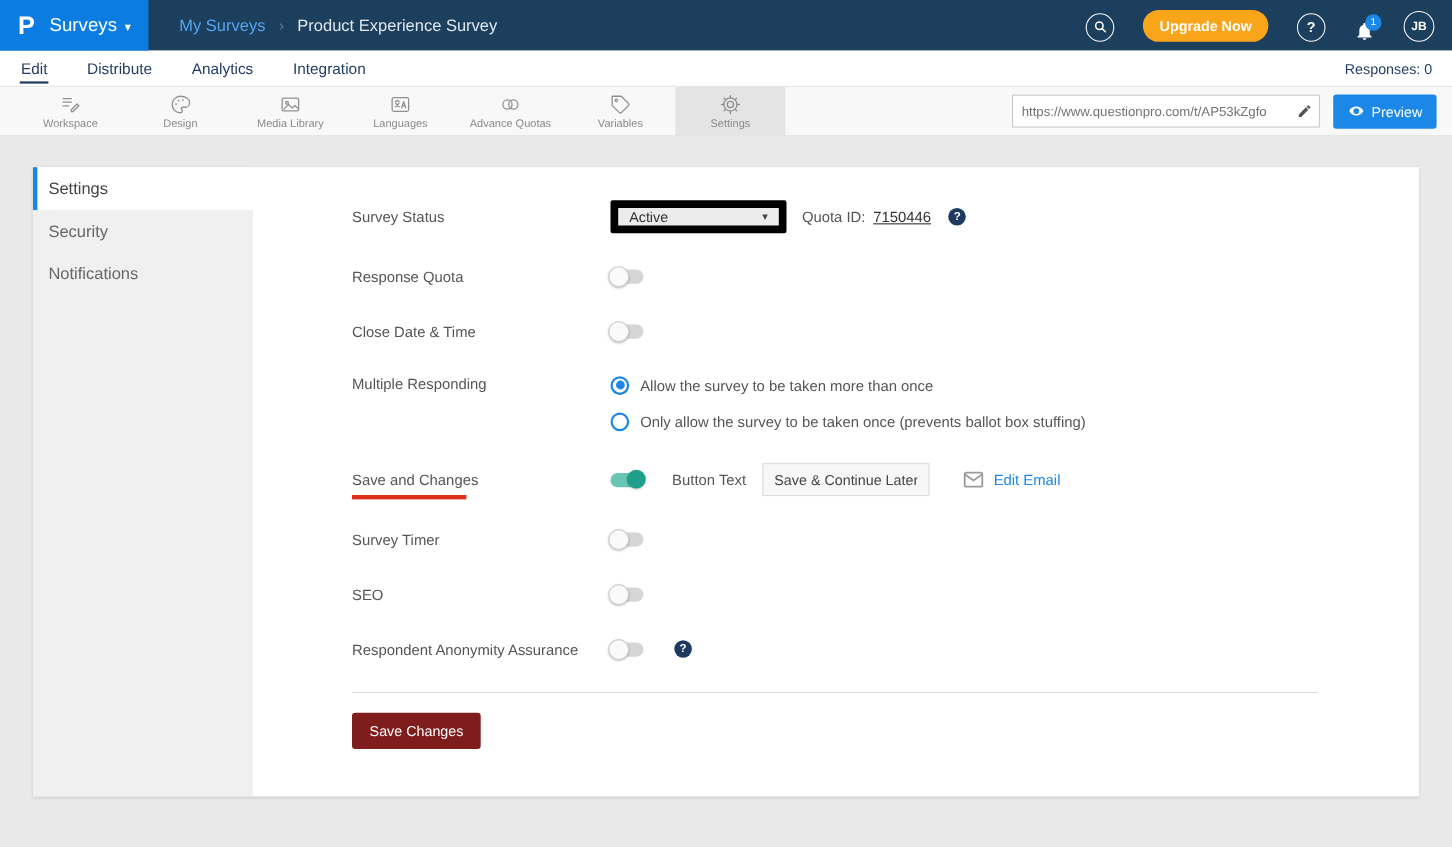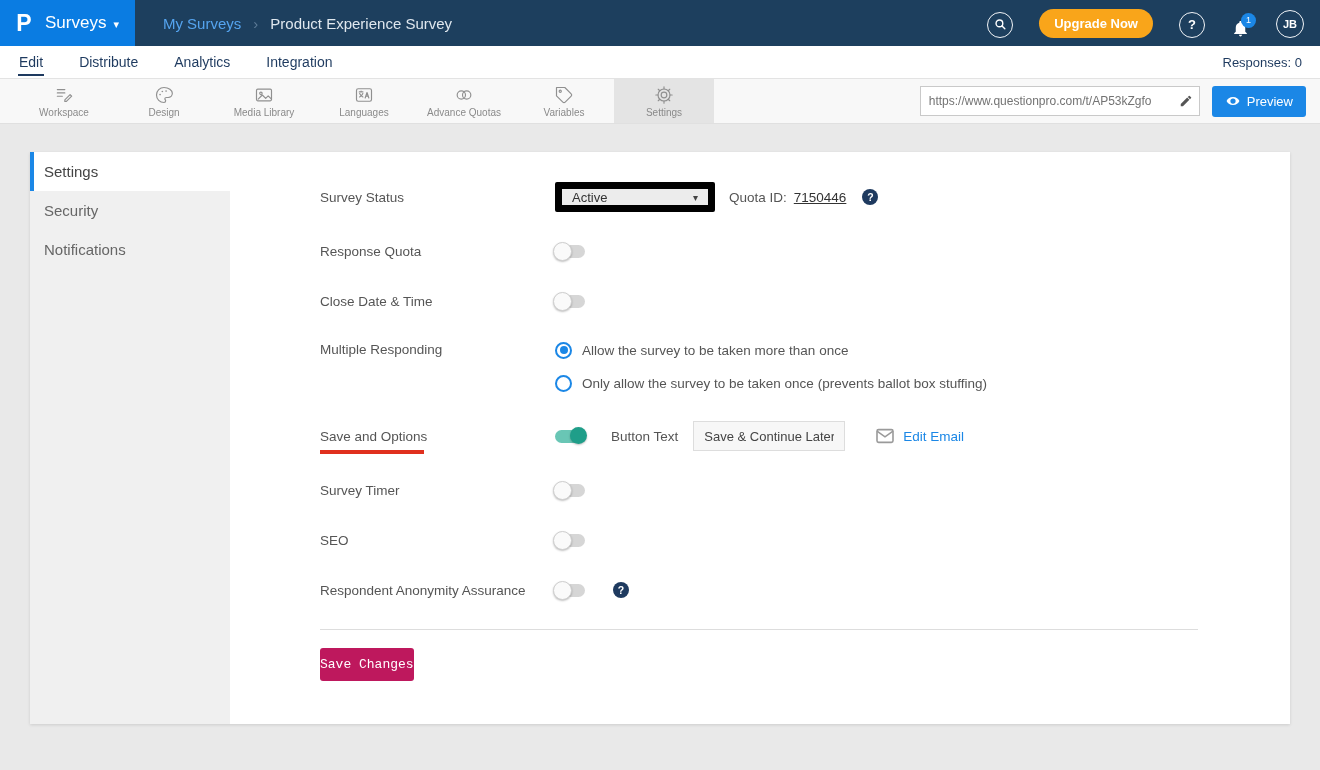--- a/index.html
+++ b/index.html
@@ -95,22 +95,22 @@
            background:#fff; flex-shrink:0; }
   .radio.selected::after { content:""; position:absolute; inset:2.5px; border-radius:50%; background:#1b87e6; }
   .radio-label { color:#555; font-size:13.5px; }
   
   .bt-label { margin-left:26px; color:#555; font-size:13.5px; }
   .text-input { margin-left:15px; width:152px; height:30px; background:#f7f7f7; border:1px solid #ddd;
                 padding:0 10px; font-size:13px; color:#444; font-family:inherit; outline:none; }
   .mail-icon { margin-left:30px; display:flex; align-items:center; }
   .edit-email { margin-left:8px; color:#1b87e6; font-size:13.5px; cursor:pointer; text-decoration:none; }
   .divider { width:878px; border-bottom:1px solid #ddd; margin:24px 0 18px; }
-  .save-btn { background:#be185d; color:#fff; border:none; font-size:13px; padding:9px 0;
-              border-radius:3px; cursor:pointer; font-family:Liberation Mono, monospace; }
+  .save-btn { background:#7f1d1d; color:#fff; border:none; font-size:13px; padding:9px 16px;
+              border-radius:3px; cursor:pointer; font-family:Liberation Sans, sans-serif; }
 </style>
 </head>
 <body>
 
 <div class="topbar">
   <div class="logo-block">
     <span class="logo-p">P</span>
     <span class="product">Surveys</span>
     <span class="caret-w">▾</span>
   </div>
@@ -269,21 +269,21 @@
           <div class="radio-opt">
             <span class="radio"></span>
             <span class="radio-label">Only allow the survey to be taken once (prevents ballot box stuffing)</span>
           </div>
         </div>
       </div>
 
       
       <div class="row" style="min-height:30px;">
         <div class="row-label">
-          <span>Save and Options</span>
+          <span>Save and Changes</span>
           <span class="red-underline"></span>
         </div>
         <span class="toggle on"></span>
         <span class="bt-label">Button Text</span>
         <input class="text-input" value="Save &amp; Continue Later" style="">
         <span class="mail-icon">
           <svg width="20" height="16" viewBox="0 0 24 20" fill="none" stroke="#9a9a9a" stroke-width="2">
               <rect x="2" y="2" width="20" height="16" rx="2"></rect>
               <path d="M2 4l10 7L22 4"></path>
             </svg>

